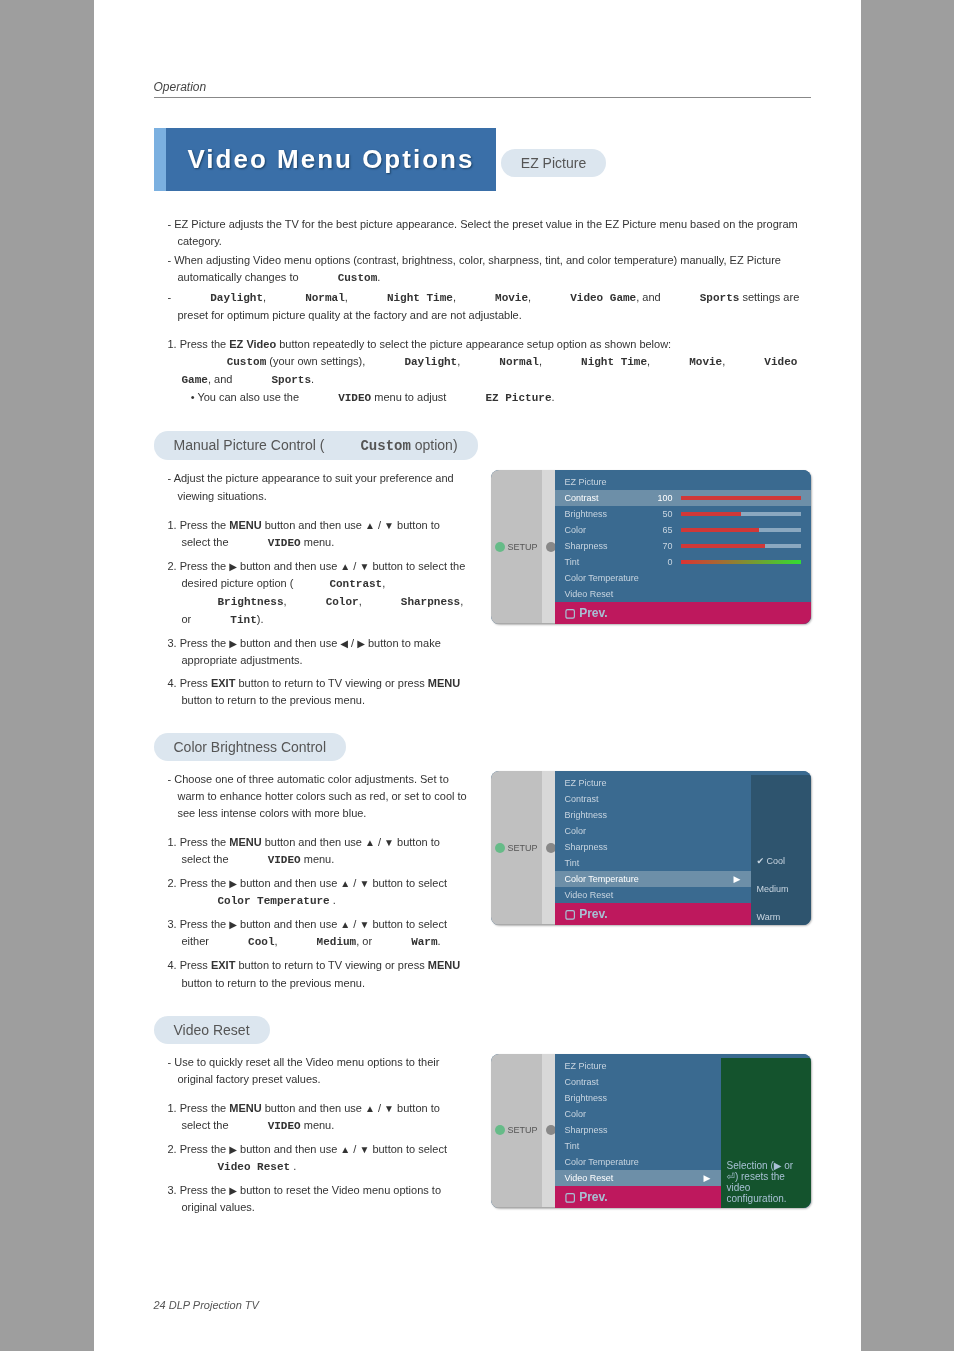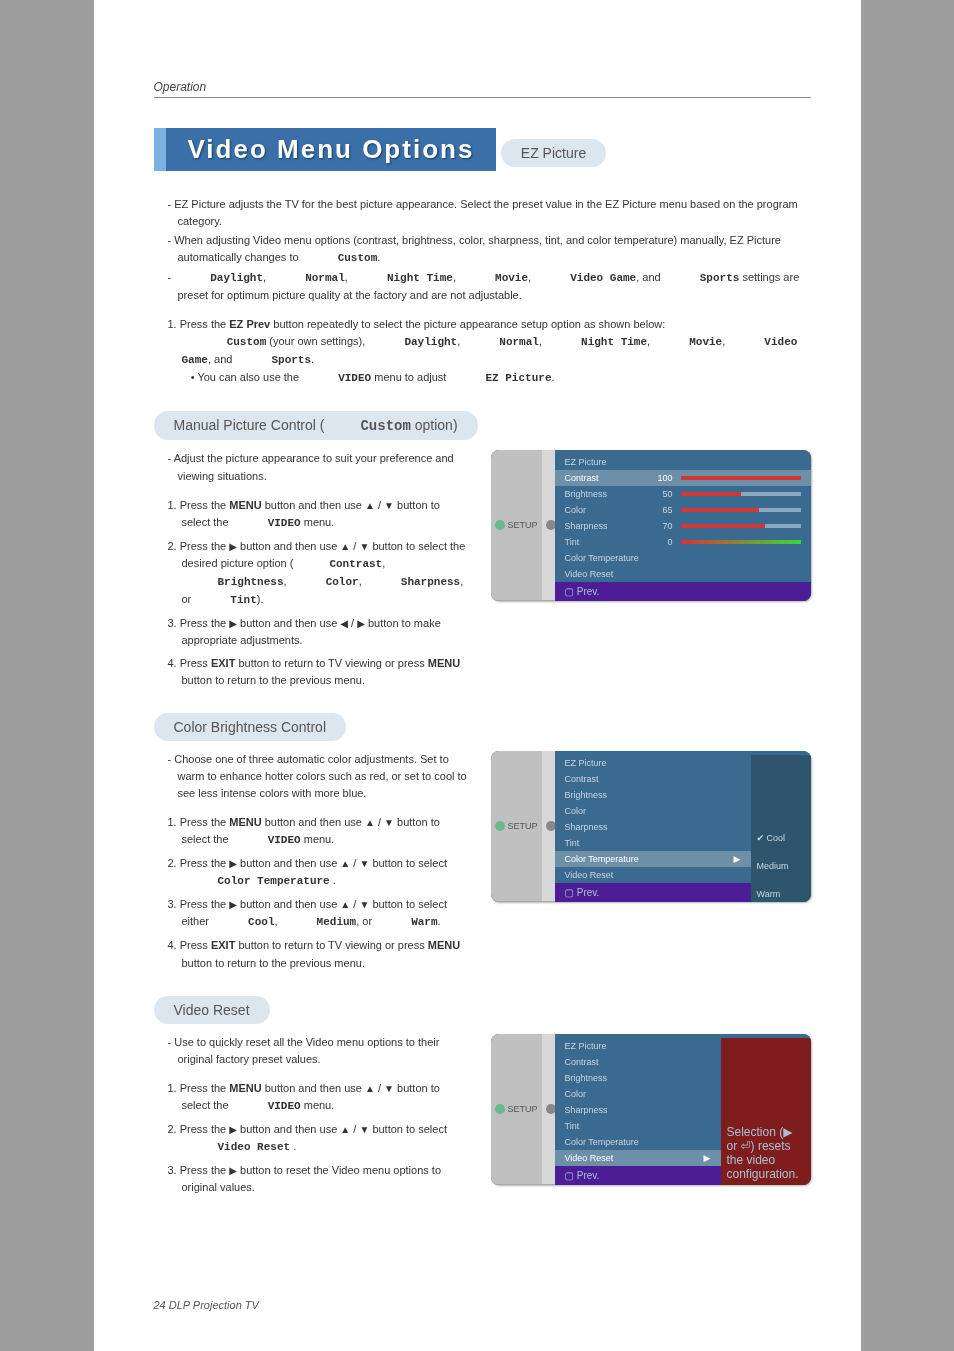--- a/index.html
+++ b/index.html
@@ -27,21 +27,21 @@
     margin-bottom: 20px;
   }
   .title-bar {
     display: inline-block;
     background: #3a6fa8;
     border-left: 12px solid #7bb0e0;
     color: #fff;
     font-size: 26px;
     font-weight: bold;
     letter-spacing: 2px;
-    padding: 6px 22px;
+    padding: 16px 22px;
     margin: 10px 0 25px 0;
     text-shadow: 1px 1px 2px #1a3f63;
   }
   .section-bar {
     display: inline-block;
     background: #dce6ef;
     border-radius: 14px;
     padding: 6px 20px;
     font-size: 14px;
     color: #555;
@@ -98,43 +98,43 @@
     color: #333;
     font-weight: bold;
   }
   .osd-body { flex: 1; background: #3a6a90; padding: 4px 0 0 0; }
   .osd-row { display: flex; align-items: center; padding: 3px 10px; gap: 8px; font-size: 9px; }
   .osd-row.selected { background: #6d8fa8; color: #fff; }
   .osd-row .lbl { width: 80px; }
   .osd-row .val { width: 20px; text-align:right; }
   .osd-row .bar { flex: 1; height: 4px; background: #8aa8c0; position: relative; }
   .osd-row .bar .fill { height: 100%; background: #d03838; }
-  .osd-foot { font-size: 10px; padding: 4px 10px; color: #a8c0d4; background:#4c1d95; }
+  .osd-foot { font-size: 12px; padding: 4px 10px; color: #a8c0d4; background:#be185d;font-weight:bold; }
   .tab-icon { width:10px;height:10px;border-radius:50%;background:#888;display:inline-block; }
   .footer {
     position: absolute;
     bottom: 40px;
     left: 60px;
     font-size: 11px;
     font-style: italic;
     color: #555;
   }
   .tri { font-size: 10px; }
   .osd-side-opt {
     width: 60px;
     background:#2e546e;
     font-size:9px;
     padding:2px 0;
     display:flex; flex-direction:column; justify-content:flex-end; gap:16px;
   }
   .osd-side-opt div { padding:1px 6px; }
   .osd-side-msg {
     width: 90px;
-    background:#7f1d1d;
-    font-size:12px;
+    background:#14532d;
+    font-size:10px;
     padding:4px 6px;
     color:#a8c0d4;
     display:flex; flex-direction:column; justify-content:flex-end;
   }
 </style>
 </head>
 <body>
 
 <div class="page">
 
@@ -143,21 +143,21 @@
   <div class="title-bar">Video Menu Options</div>
 
   
   <div class="section-bar">EZ Picture</div>
   <div class="bullet-block">
     <p>- <span>EZ Picture adjusts the TV for the best picture appearance. Select the preset value in the EZ Picture menu based on the program category.</span></p>
     <p>- When adjusting Video menu options (contrast, brightness, color, sharpness, tint, and color temperature) manually, EZ Picture automatically changes to <span class="mono">Custom</span>.</p>
     <p>- <span class="mono">Daylight</span>, <span class="mono">Normal</span>, <span class="mono">Night Time</span>, <span class="mono">Movie</span>, <span class="mono">Video Game</span>, and <span class="mono">Sports</span> settings are preset for optimum picture quality at the factory and are not adjustable.</p>
   </div>
   <div class="num-block">
-    <p>1. Press the <span class="bold">EZ Prev</span> button repeatedly to select the picture appearance setup option as shown below:<br>
+    <p>1. Press the <span class="bold">EZ Video</span> button repeatedly to select the picture appearance setup option as shown below:<br>
     &nbsp;&nbsp;&nbsp;<span class="mono">Custom</span> (your own settings), <span class="mono">Daylight</span>, <span class="mono">Normal</span>, <span class="mono">Night Time</span>, <span class="mono">Movie</span>, <span class="mono">Video Game</span>, and <span class="mono">Sports</span>.<br>
     &nbsp;&nbsp;&nbsp;• You can also use the <span class="mono">VIDEO</span> menu to adjust <span class="mono">EZ Picture</span>.</p>
   </div>
 
   
   <div class="section-bar">
     <span>Manual Picture Control (</span><span class="mono">Custom</span><span> option)</span>
   </div>
 
   <div class="two-col">

